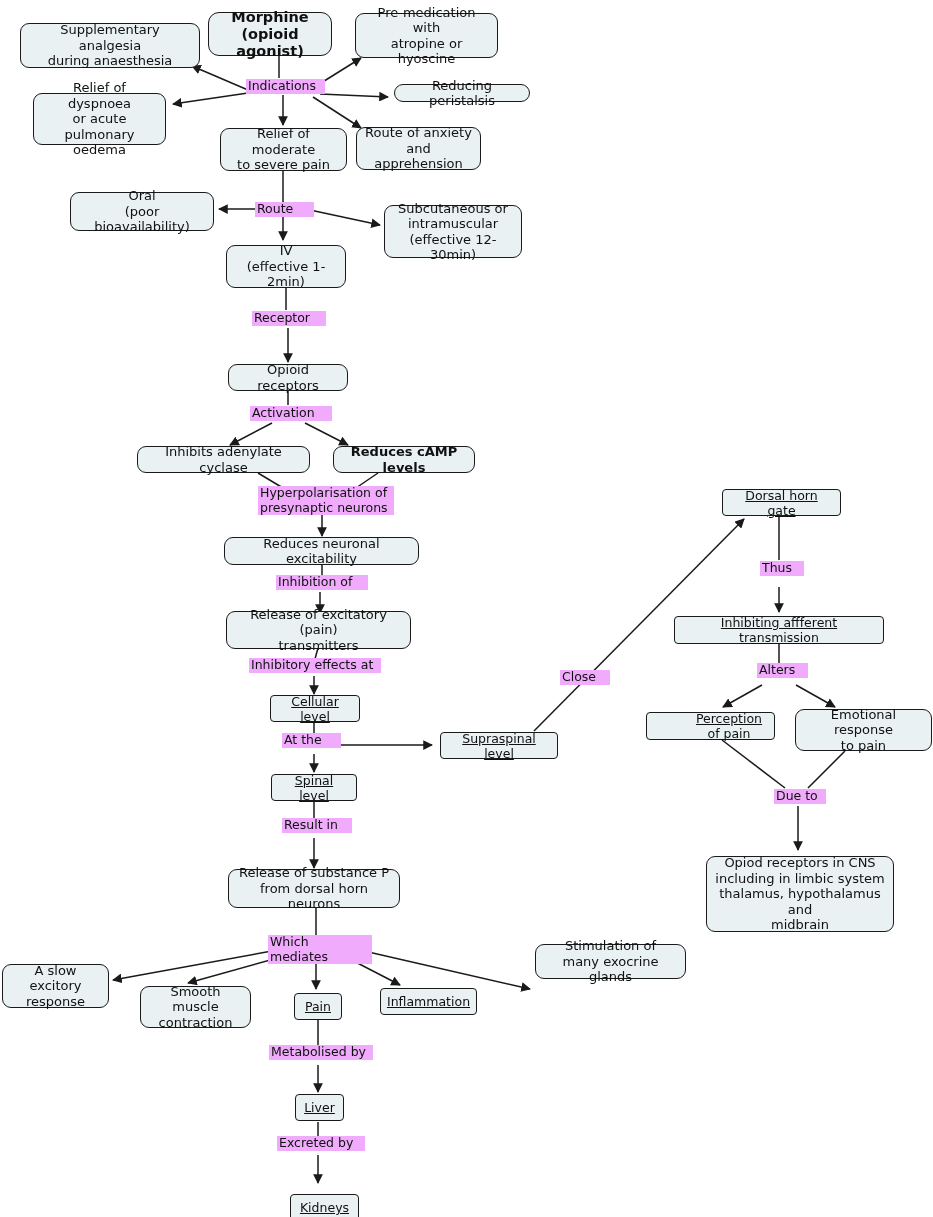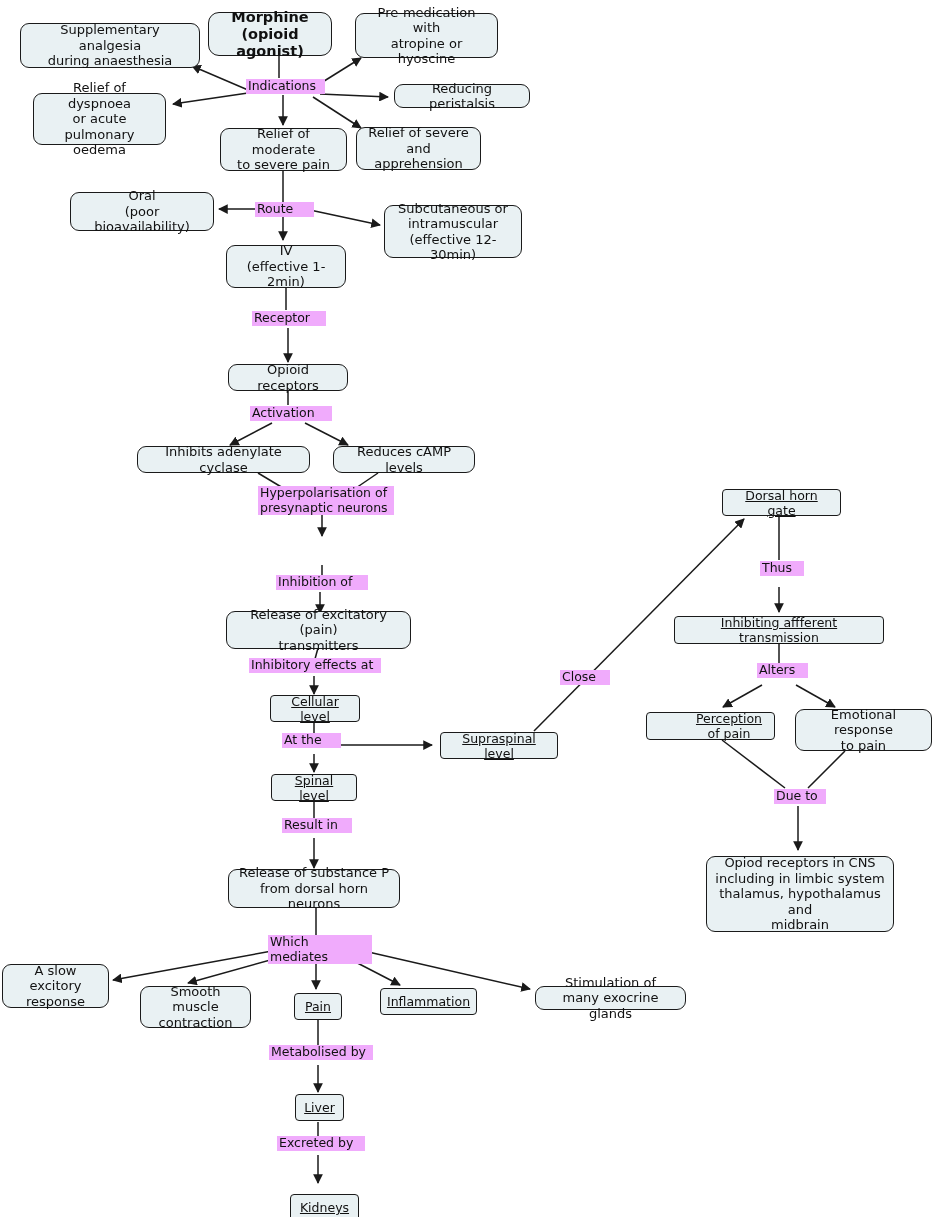--- a/index.html
+++ b/index.html
@@ -178,44 +178,45 @@
   <div class="node" style="left:20px;top:23px;width:180px;height:45px;">Supplementary analgesia
 during anaesthesia</div>
 
   <div class="node" style="left:33px;top:93px;width:133px;height:52px;">Relief of dyspnoea
 or acute pulmonary
 oedema</div>
 
   <div class="node" style="left:355px;top:13px;width:143px;height:45px;">Pre-medication with
 atropine or hyoscine</div>
 
-  <div class="node" style="left:394px;top:84px;width:136px;height:24px;">Reducing peristalsis</div>
+  <div class="node" style="left:394px;top:84px;width:136px;height:18px;">Reducing peristalsis</div>
 
   <div class="node" style="left:220px;top:128px;width:127px;height:43px;">Relief of moderate
 to severe pain</div>
 
-  <div class="node" style="left:356px;top:127px;width:125px;height:43px;">Relief of severe
+  <div class="node" style="left:356px;top:127px;width:125px;height:43px;">Route of anxiety
 and apprehension</div>
 
   <div class="node" style="left:70px;top:192px;width:144px;height:39px;">Oral
 (poor bioavailability)</div>
 
   <div class="node" style="left:384px;top:205px;width:138px;height:53px;">Subcutaneous or
 intramuscular
 (effective 12-30min)</div>
 
   <div class="node" style="left:226px;top:245px;width:120px;height:43px;">IV
 (effective 1-2min)</div>
 
   <div class="node" style="left:228px;top:364px;width:120px;height:27px;">Opioid receptors</div>
 
   <div class="node" style="left:137px;top:446px;width:173px;height:27px;">Inhibits adenylate cyclase</div>
 
-  <div class="node" style="left:333px;top:446px;width:142px;height:27px;">Reduces cAMP levels</div>
-
+  <div class="node" style="left:333px;top:446px;width:142px;height:27px;font-weight:bold;">Reduces cAMP levels</div>
+
+  <div class="node" style="left:224px;top:537px;width:195px;height:28px;">Reduces neuronal excitability</div>
 
   <div class="node" style="left:226px;top:611px;width:185px;height:38px;">Release of excitatory (pain)
 transmitters</div>
 
   <div class="node small" style="left:270px;top:695px;width:90px;height:27px;">Cellular level</div>
 
   <div class="node small" style="left:440px;top:732px;width:118px;height:27px;">Supraspinal level</div>
 
   <div class="node small" style="left:271px;top:774px;width:86px;height:27px;">Spinal level</div>
 
@@ -225,21 +226,21 @@
   <div class="node" style="left:2px;top:964px;width:107px;height:44px;">A slow excitory
 response</div>
 
   <div class="node" style="left:140px;top:986px;width:111px;height:42px;">Smooth muscle
 contraction</div>
 
   <div class="node small" style="left:294px;top:993px;width:48px;height:27px;">Pain</div>
 
   <div class="node small" style="left:380px;top:988px;width:97px;height:27px;">Inflammation</div>
 
-  <div class="node" style="left:535px;top:986px;width:151px;height:24px;">Stimulation of
+  <div class="node" style="left:535px;top:944px;width:151px;height:35px;">Stimulation of
 many exocrine glands</div>
 
   <div class="node small" style="left:295px;top:1094px;width:49px;height:27px;">Liver</div>
 
   <div class="node small" style="left:290px;top:1186px;width:69px;height:27px;margin-top:8px;">Kidneys</div>
 
   <div class="node small" style="left:722px;top:489px;width:119px;height:27px;">Dorsal horn gate</div>
 
   <div class="node small" style="left:674px;top:616px;width:210px;height:28px;">Inhibiting affferent transmission</div>
 

